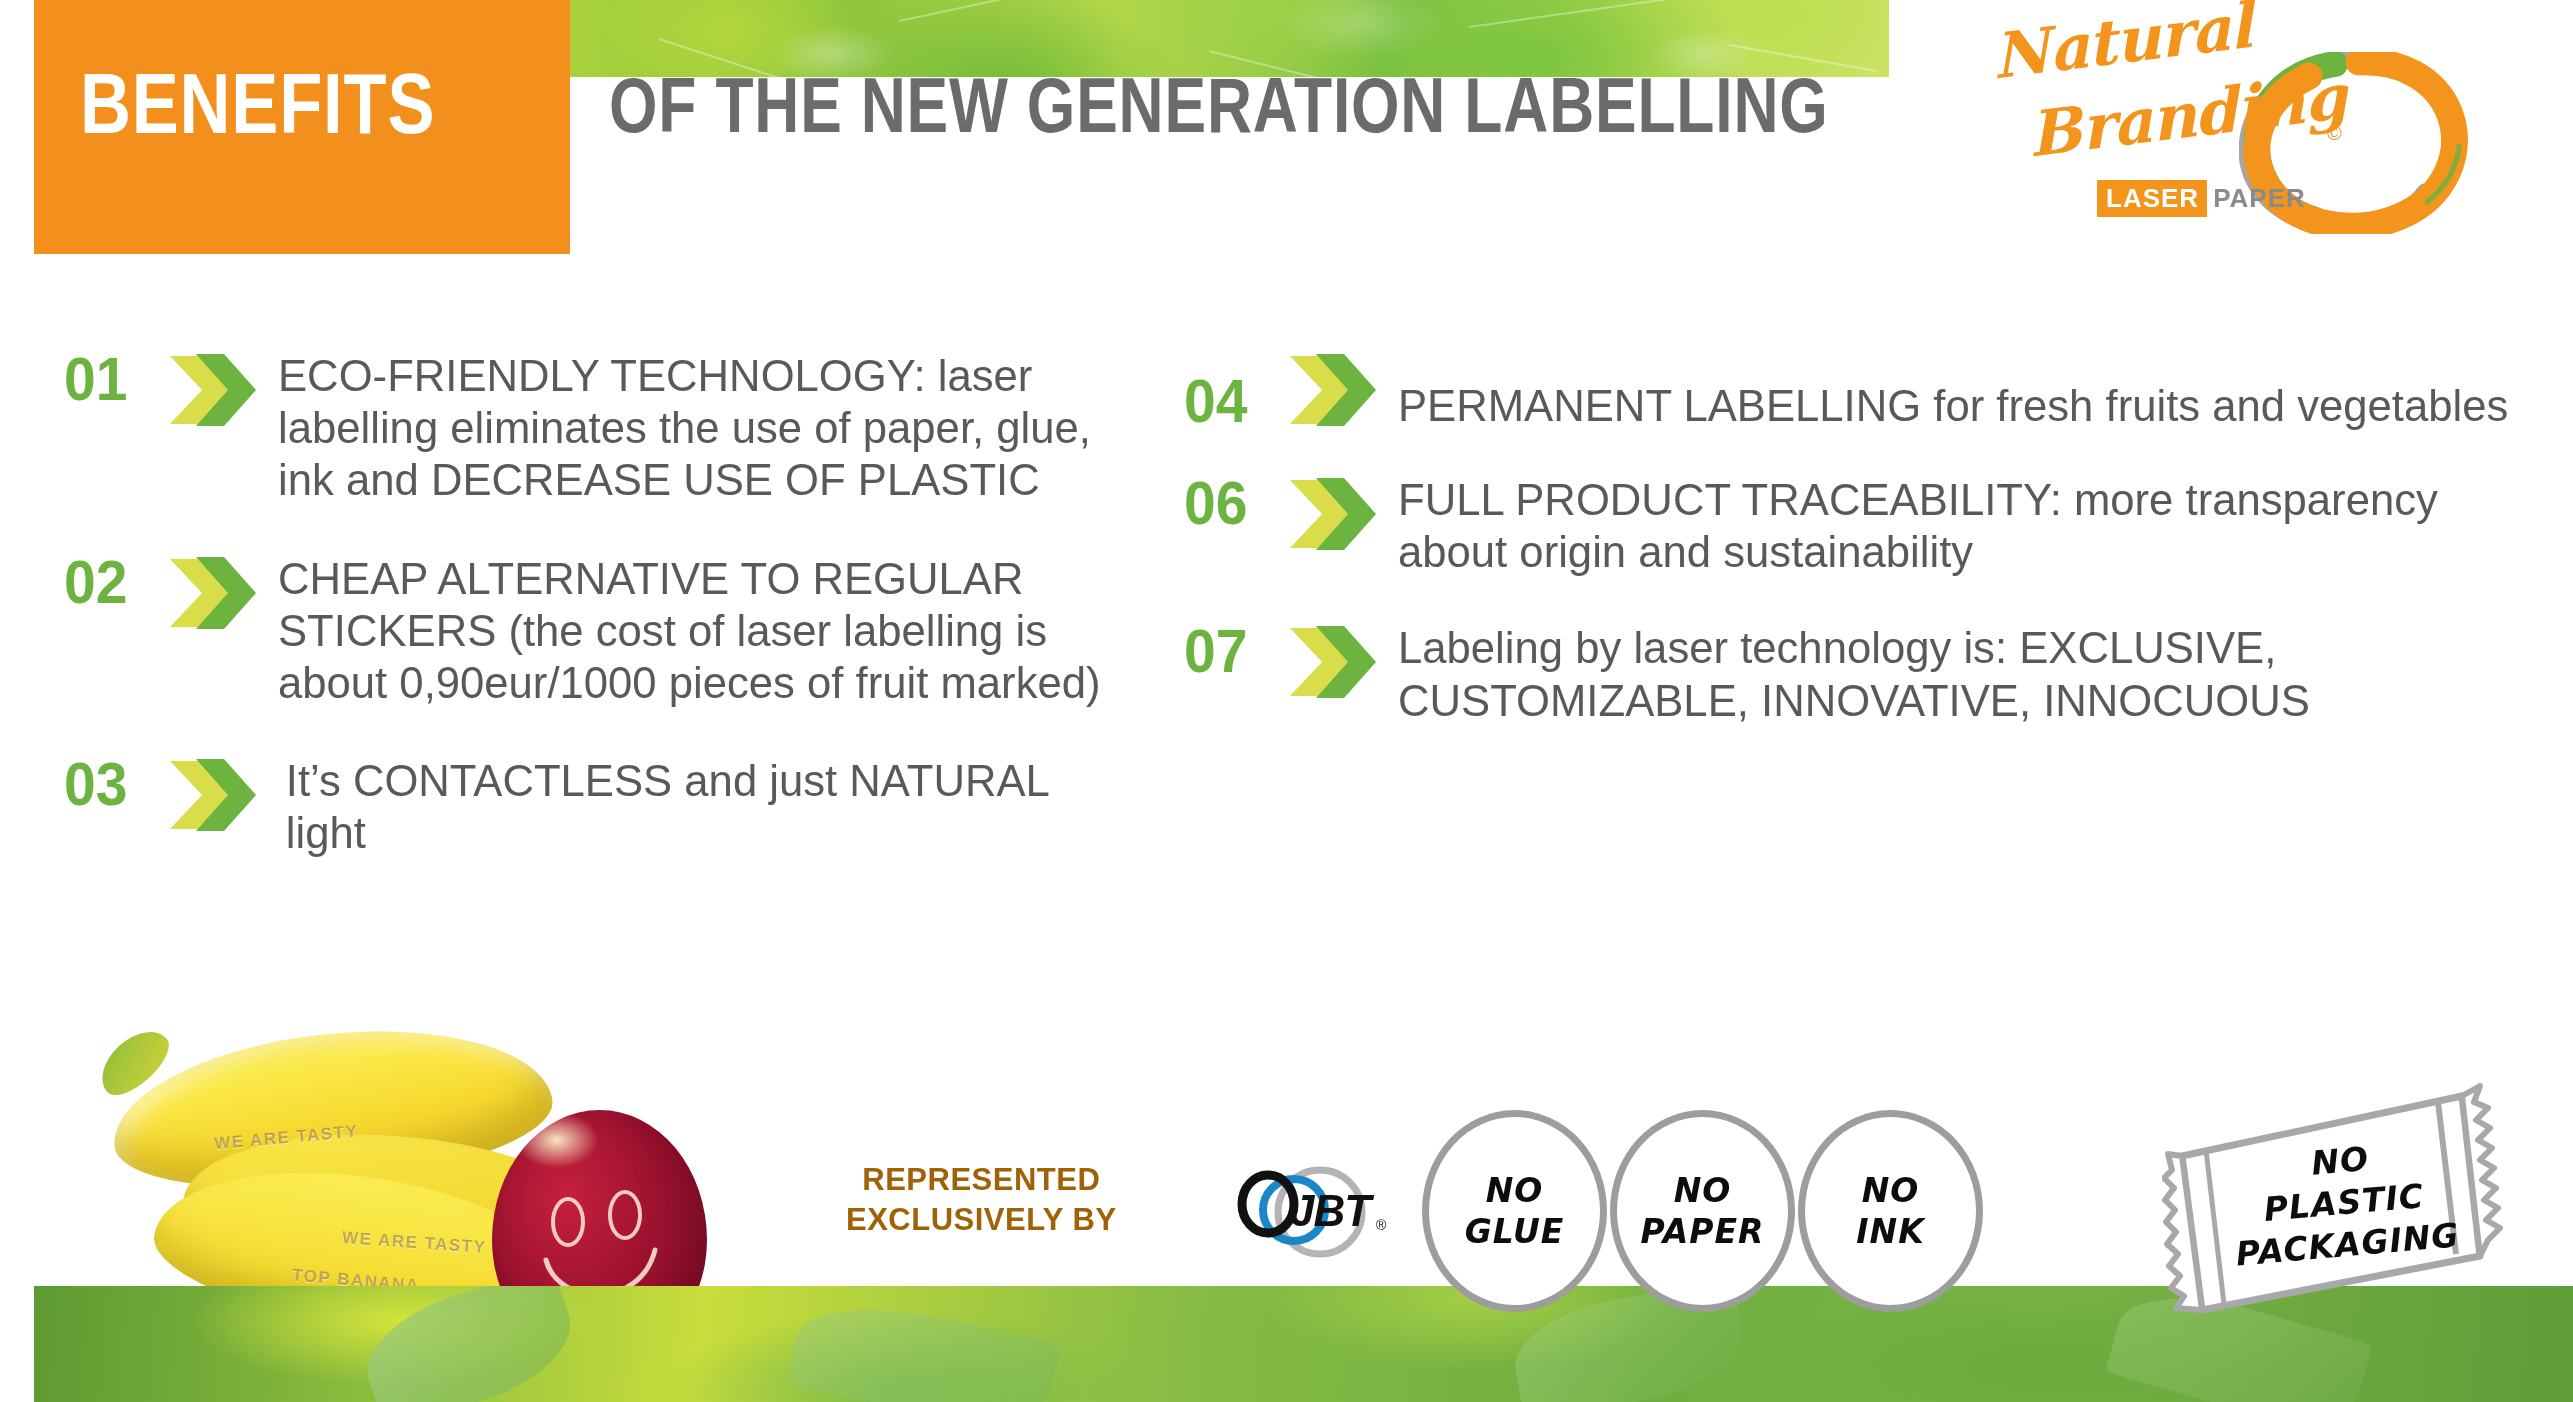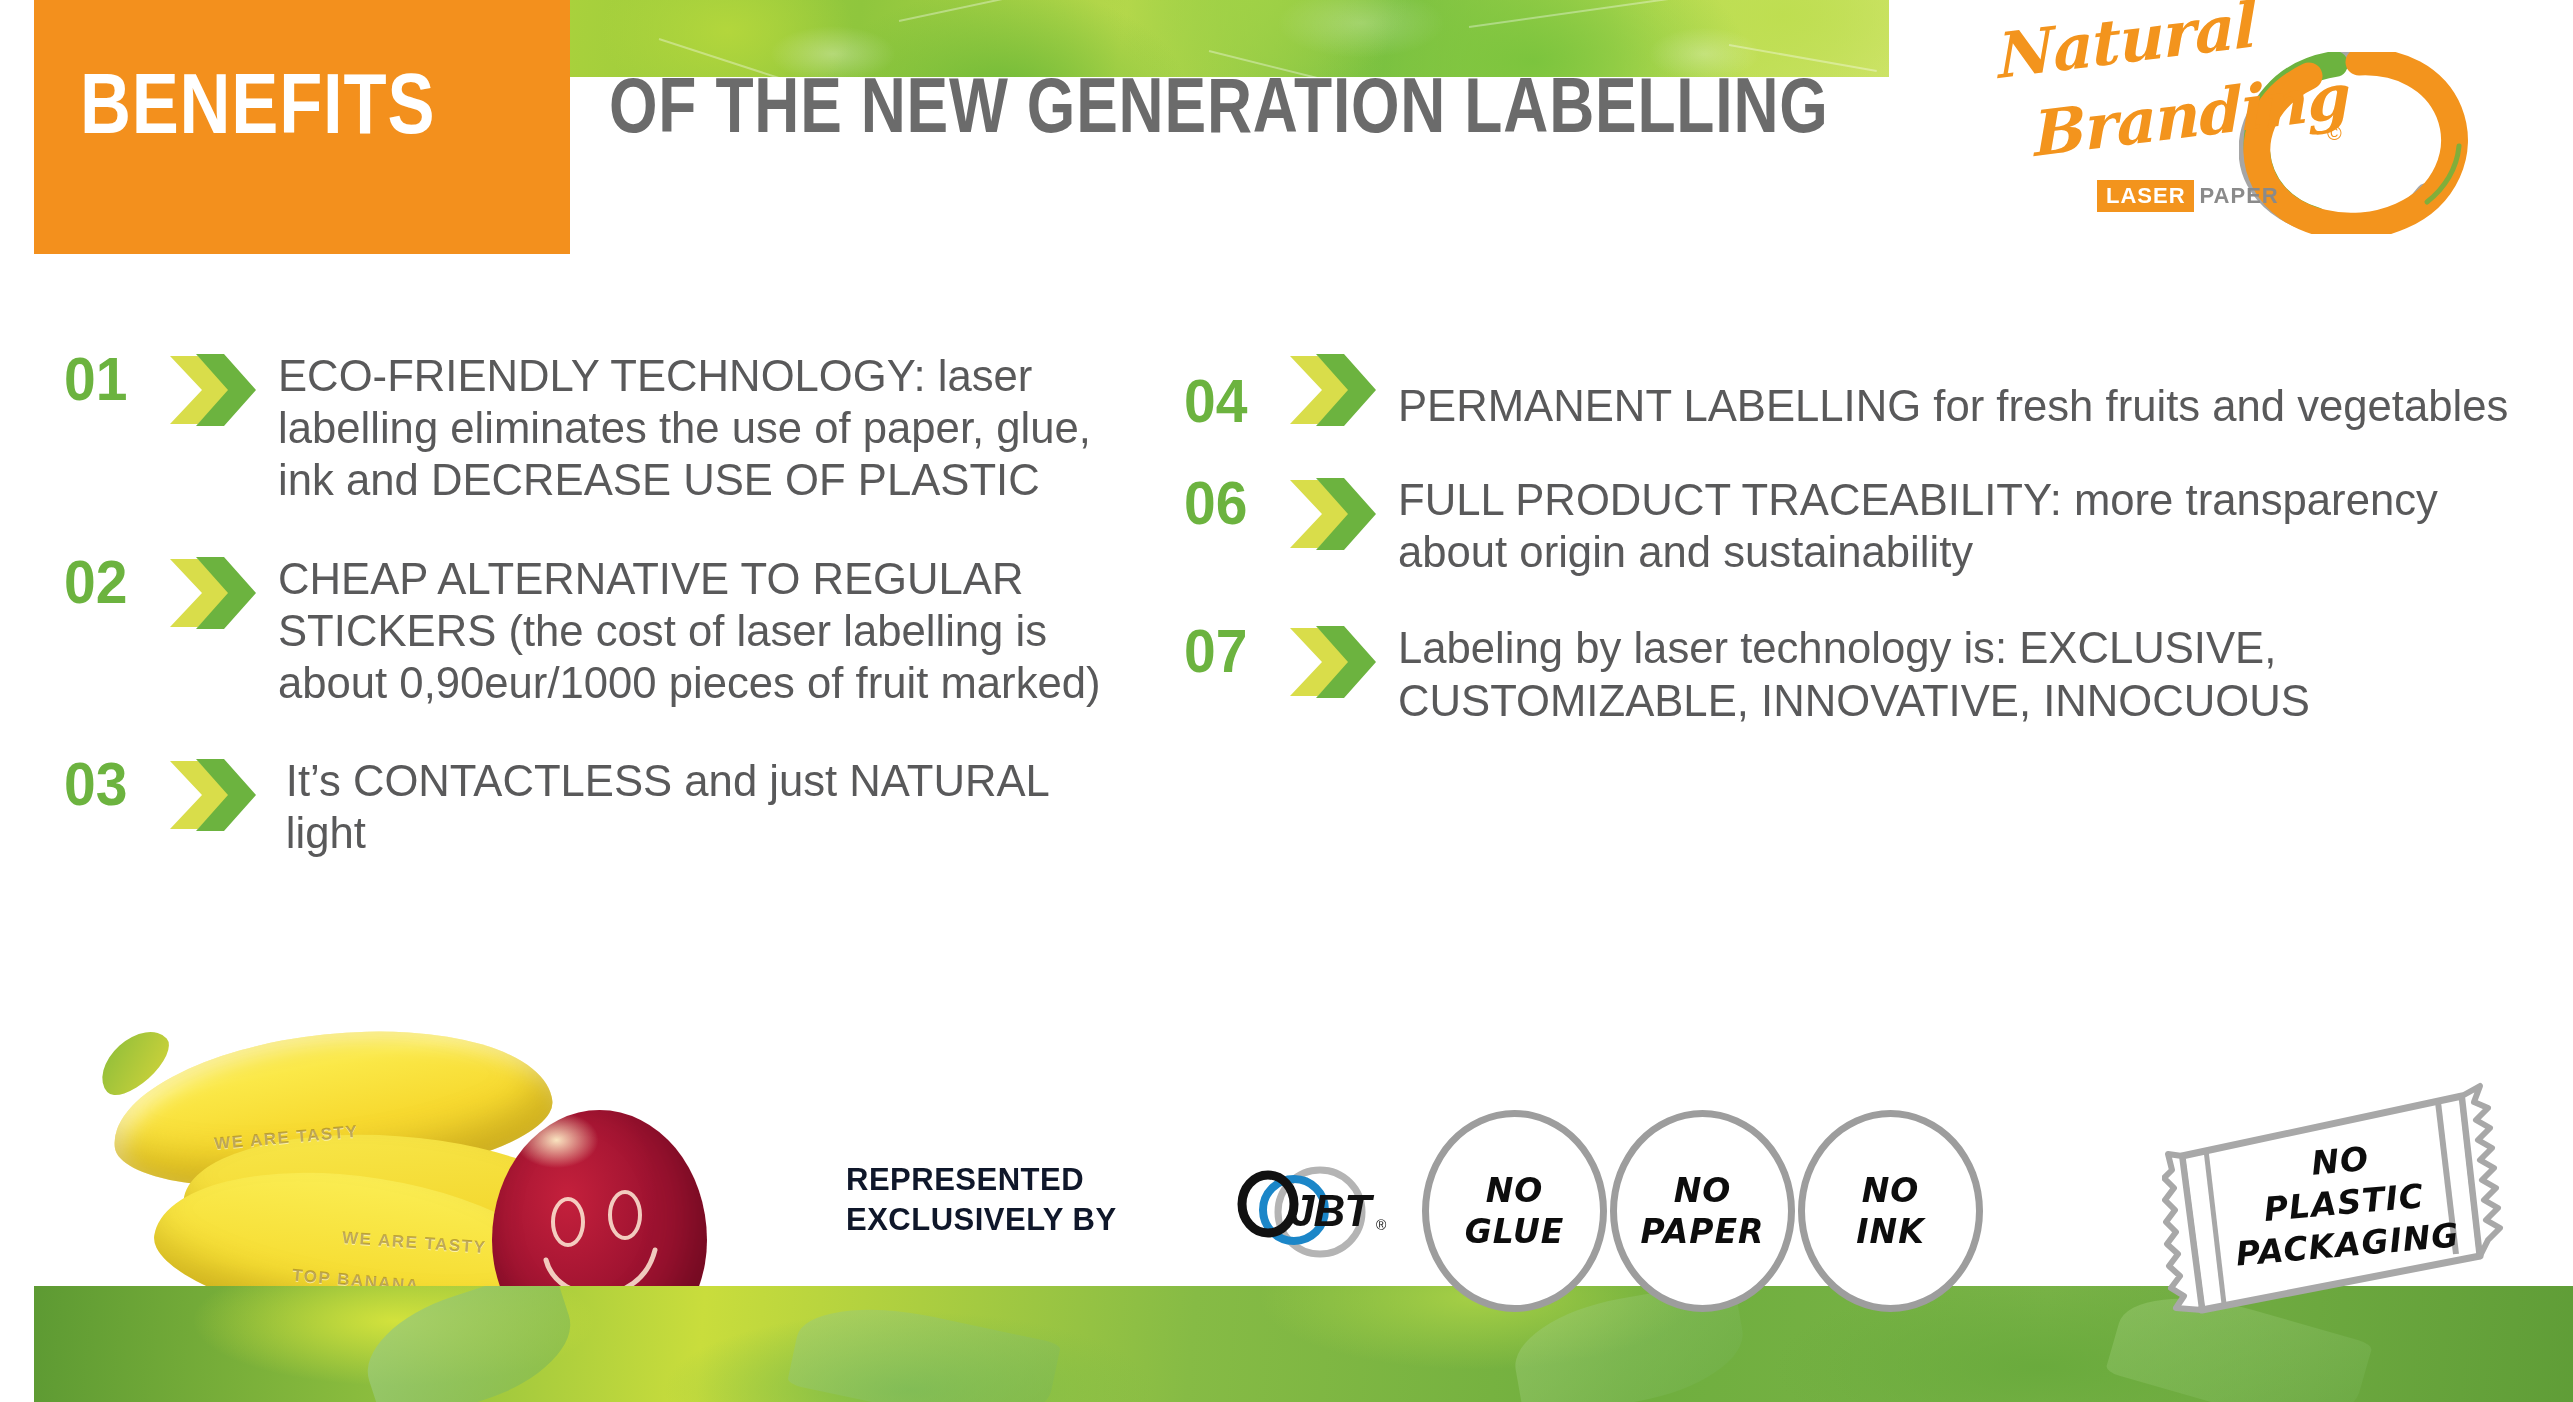--- a/index.html
+++ b/index.html
@@ -108,21 +108,21 @@
     color: #F3941D;
     font-size: 20px;
     font-family: "Liberation Sans", sans-serif;
   }
   .logo-swoosh { position: absolute; left: 250px; top: 38px; }
   .laser-badge {
     position: absolute; left: 108px; top: 166px;
     display: flex; align-items: center;
     font-family: "Liberation Sans Narrow", "Liberation Sans", sans-serif;
     font-weight: 700;
-    font-size: 22px;
+    font-size: 26px;
     letter-spacing: 1px;
   }
   .laser-badge .laser {
     background: #F3941D; color: #ffffff;
     padding: 3px 8px 3px 9px;
   }
   .laser-badge .food {
     color: #8A8A8A;
     padding-left: 6px;
   }
@@ -211,26 +211,27 @@
   }
   .strip-leaf {
     position: absolute;
     background: linear-gradient(140deg, rgba(160,205,120,.85), rgba(110,175,80,.5));
     border-radius: 50% 6% 50% 6%;
   }
 
   
   .rep-text {
     position: absolute; left: 812px; top: 1160px;
-    color: #0f172a;
+    color: #a16207;
     font-family: "Liberation Sans", sans-serif;
     font-weight: 700;
     font-size: 31px;
     line-height: 1.3;
     letter-spacing: .5px;
+    text-align: center;
   }
   .jbt-logo { position: absolute; left: 1190px; top: 1160px; }
 
   
   .badge {
     position: absolute;
     border: 7px solid #9D9D9D;
     border-radius: 50%;
     background: #ffffff;
     display: flex; flex-direction: column;

